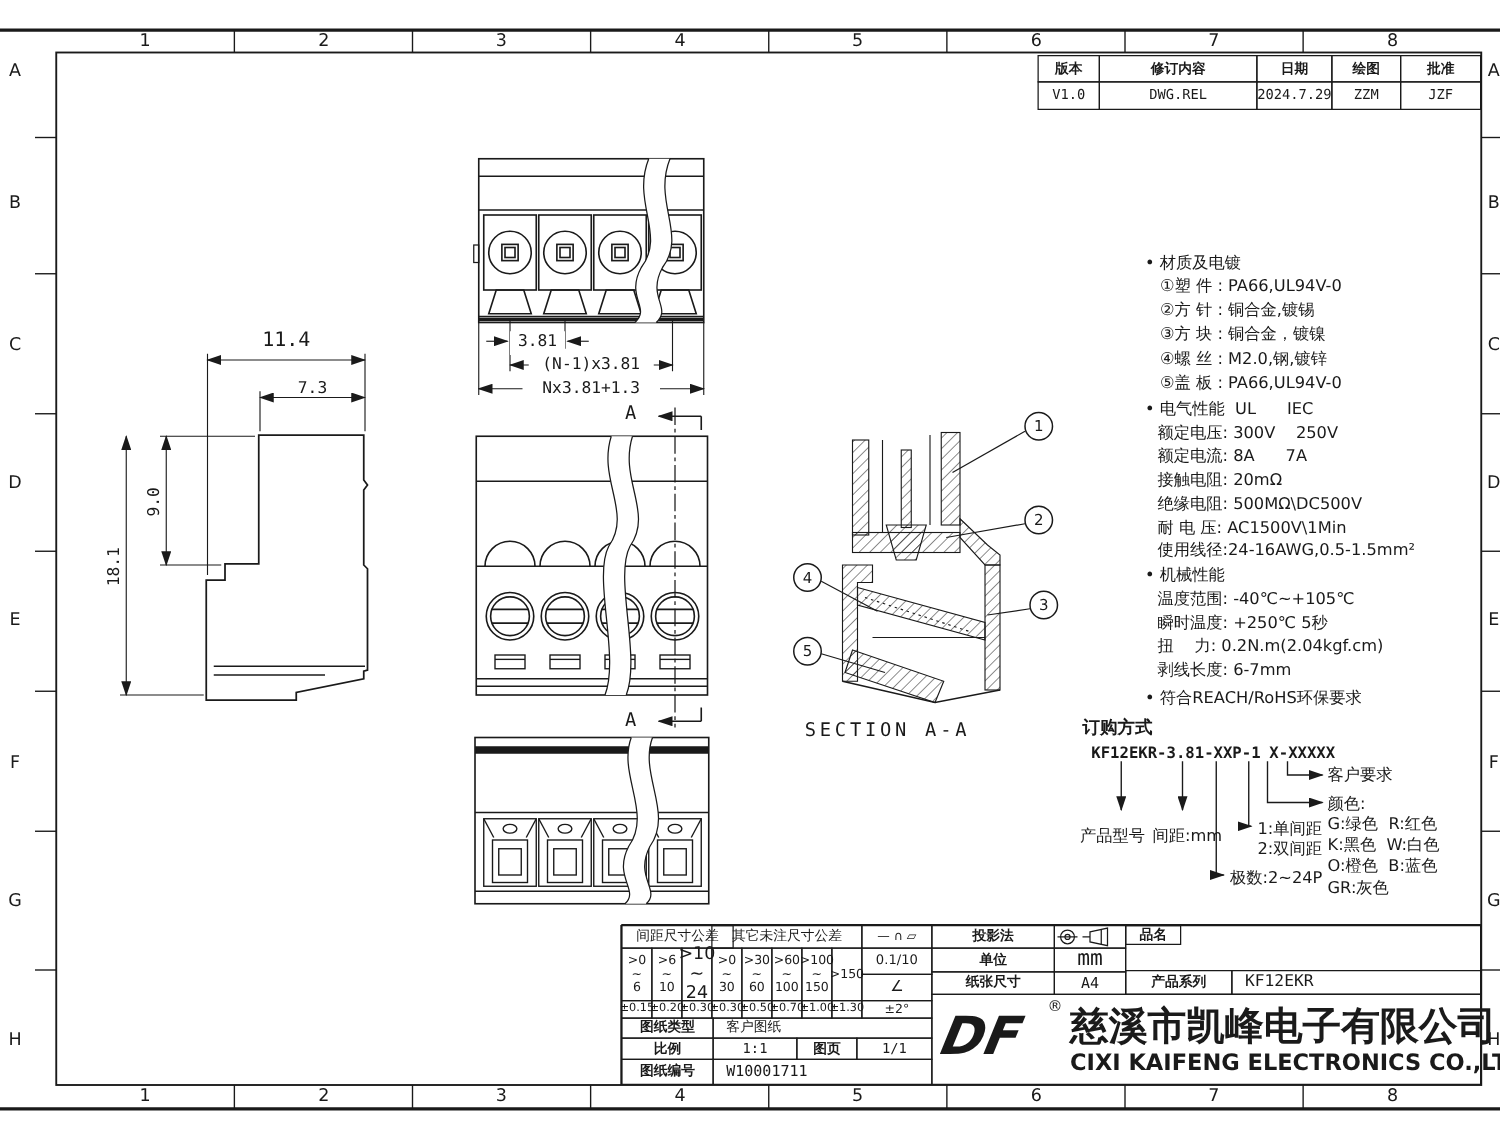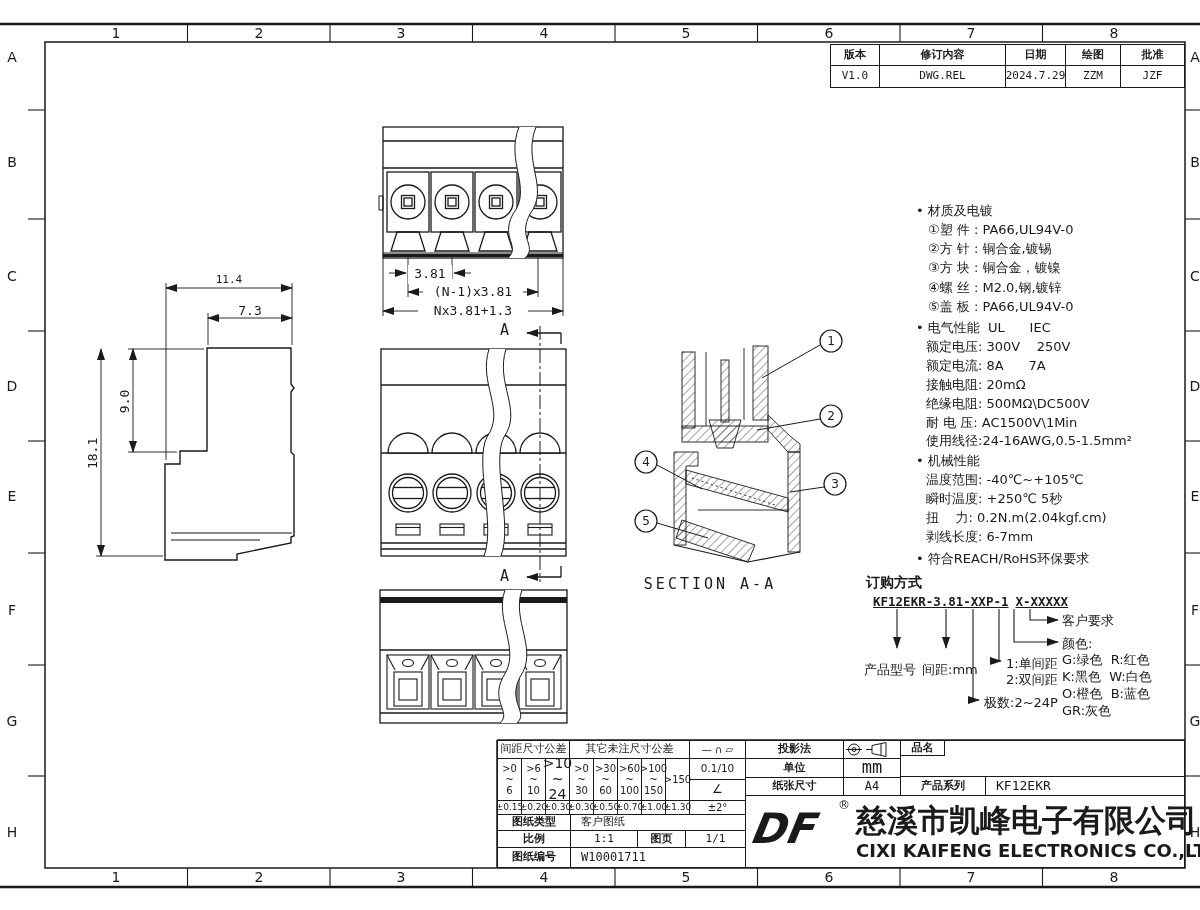--- a/index.html
+++ b/index.html
@@ -11,21 +11,21 @@
   .c{text-align:center;}
   .b{font-weight:bold;}
   .bgw{background:#fff;}
   .gray{color:#8c8c8c;}
   .rot{transform:rotate(-90deg);transform-origin:center;}
   .gl{position:absolute;font-size:14px;color:#1a1a1a;text-align:center;}
   .cell{position:absolute;box-sizing:border-box;border:1px solid #1a1a1a;display:flex;
         align-items:center;justify-content:center;font-size:11px;color:#1a1a1a;
         white-space:pre-line;text-align:center;line-height:1.12;}
   .nob{border:none;}
-  .u{text-decoration:underline;}
+  .u{}
   .balloon{position:absolute;width:16px;height:16px;font-size:12px;text-align:center;line-height:16px;}
 </style>
 </head>
 <body>
 
 <div id="stage">
 
 <svg width="1200" height="910" viewBox="0 0 1200 910">
   <defs>
     <marker id="mA" markerWidth="12" markerHeight="8" refX="11" refY="4" orient="auto-start-reverse" markerUnits="userSpaceOnUse">
@@ -362,37 +362,37 @@
   <div class="t" style="left:1006px;top:671px">2:双间距</div>
   <div class="t" style="left:984px;top:694px">极数:2~24P</div>
   <div class="t" style="left:864px;top:661px">产品型号</div>
   <div class="t" style="left:922px;top:661px">间距:mm</div>
 </div>
 
 <div>
   <div class="t mono c bgw" style="left:408px;top:265px;width:44px;font-size:13px">3.81</div>
   <div class="t mono c bgw" style="left:423px;top:283px;width:100px;font-size:13px">(N-1)x3.81</div>
   <div class="t mono c bgw" style="left:418px;top:302px;width:110px;font-size:13px">Nx3.81+1.3</div>
-  <div class="t mono c" style="left:199px;top:272px;width:60px;font-size:11px">11.4</div>
+  <div class="t mono c" style="left:199px;top:260px;width:60px;font-size:16px">11.4</div>
   <div class="t mono c" style="left:228px;top:302px;width:44px;font-size:13px">7.3</div>
   <div class="t mono c rot" style="left:105px;top:392px;width:40px;font-size:13px">9.0</div>
   <div class="t mono c rot" style="left:73px;top:444px;width:40px;font-size:13px">18.1</div>
   <div class="t mono" style="left:500px;top:320px;font-size:15px">A</div>
   <div class="t mono" style="left:500px;top:566px;font-size:15px">A</div>
   <div class="t mono c" style="left:630px;top:574px;width:160px;font-size:15px;letter-spacing:3px">SECTION A-A</div>
   <div class="balloon" style="left:823px;top:333px">1</div>
   <div class="balloon" style="left:823px;top:408px">2</div>
   <div class="balloon" style="left:827px;top:476px">3</div>
   <div class="balloon" style="left:638px;top:454px">4</div>
   <div class="balloon" style="left:638px;top:513px">5</div>
 </div>
 
 <div style="position:absolute;left:497px;top:740px;width:688px;height:128px;">
 
-  <div class="cell" style="left:0;top:0;width:73px;height:19px">间距尺寸公差</div>
+  <div class="cell" style="left:0;top:0;width:90px;height:19px">间距尺寸公差</div>
   <div class="cell" style="left:72px;top:0;width:121px;height:19px">其它未注尺寸公差</div>
   <div class="cell" style="left:192px;top:0;width:57px;height:19px;font-size:10px">—  ∩  ▱</div>
 
   <div class="cell" style="left:0;top:18px;width:25px;height:43px;font-size:10px">&gt;0
 ~
 6</div>
   <div class="cell" style="left:24px;top:18px;width:25px;height:43px;font-size:10px">&gt;6
 ~
 10</div>
   <div class="cell" style="left:48px;top:18px;width:25px;height:43px;font-size:14px">&gt;10

